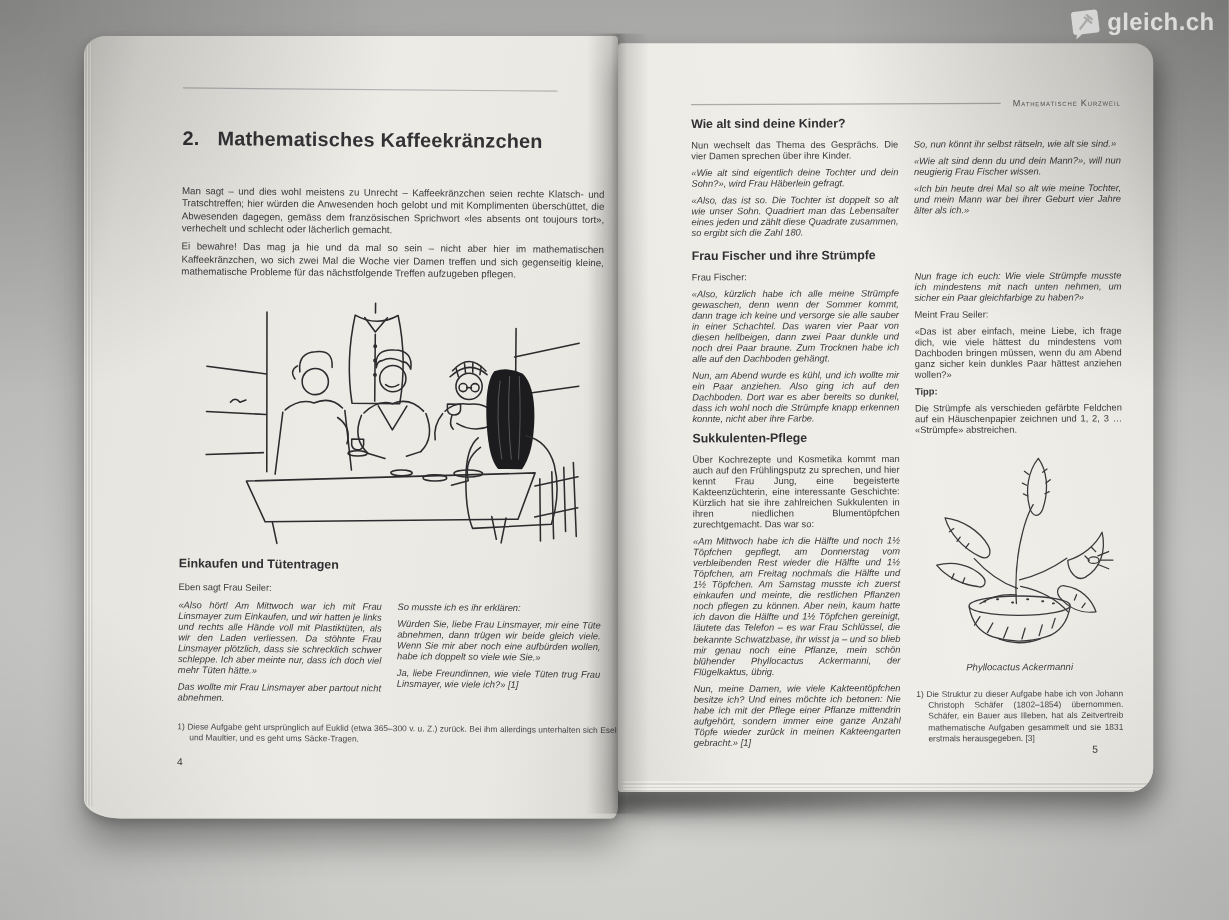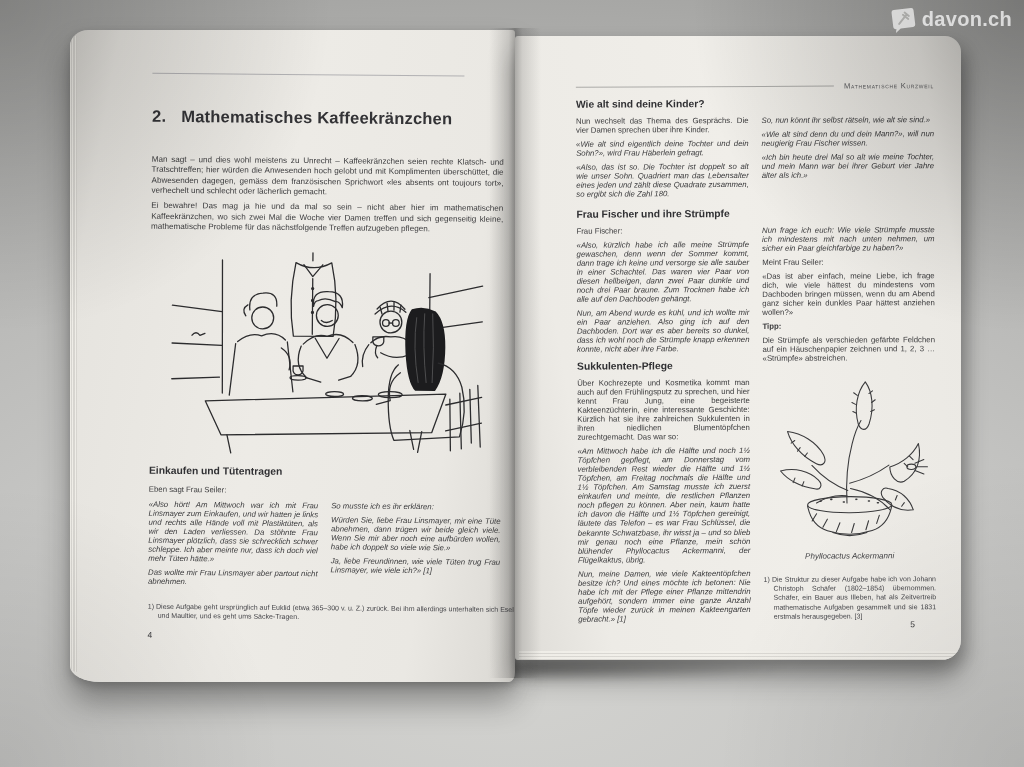--- a/index.html
+++ b/index.html
@@ -269,14 +269,14 @@
 </div>
 
 <div class="spine"></div>
 <div class="vignette"></div>
 
 <div class="watermark">
   <svg class="wm-badge" viewBox="0 0 26 26">
     <path d="M4 2 h18 a2.5 2.5 0 0 1 2.5 2.5 v15 a2.5 2.5 0 0 1 -2.5 2.5 h-13 l-5.5 4 l1 -4 a2.5 2.5 0 0 1 -3 -2.5 v-15 A2.5 2.5 0 0 1 4 2 Z" fill="rgba(255,255,255,0.8)"></path>
     <path d="M8 17 L16 9 M13 8 l5 5 M15 6 l4 4" stroke="#b0b0ae" stroke-width="2" fill="none" stroke-linecap="round"></path>
   </svg>
-  <span class="wm-text">davon.ch</span>
+  <span class="wm-text">gleich.ch</span>
 </div>
 
 </body></html>

